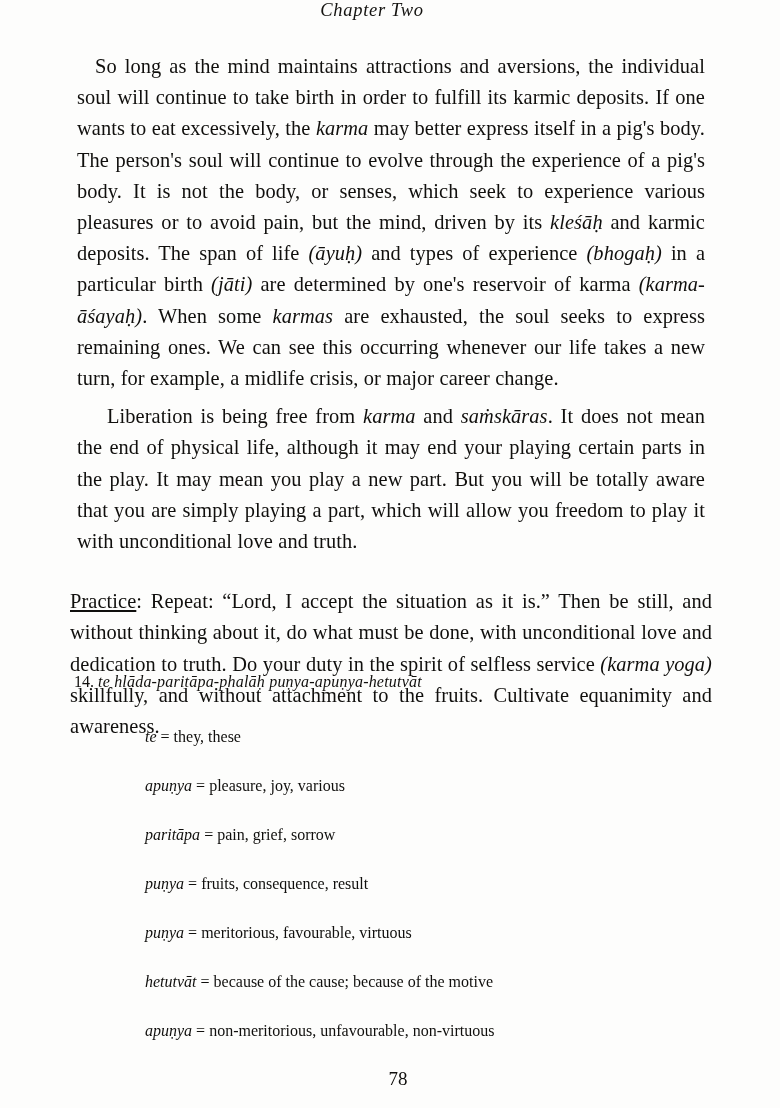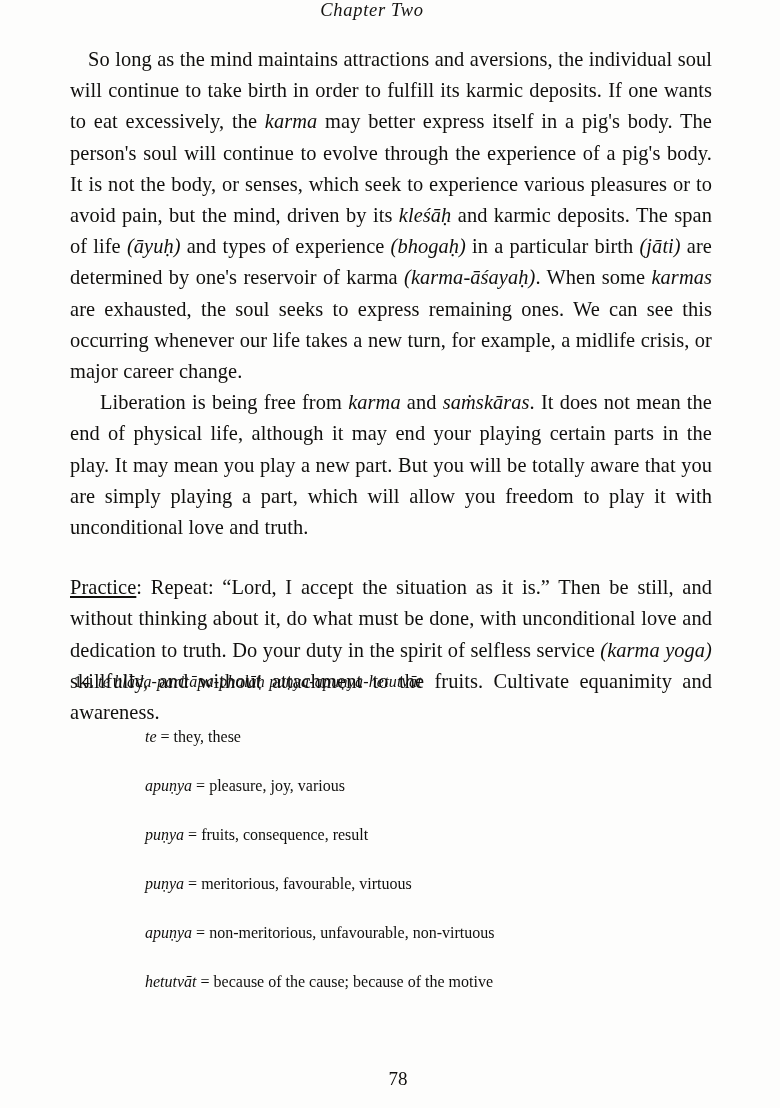--- a/index.html
+++ b/index.html
@@ -36,21 +36,21 @@
   }
 
   
   .textblock {
     position: absolute;
     left: 70px;
     top: 44px;
     width: 642px;
   }
   p.body {
-    margin: 0;
+    margin: 7px;
     text-align: justify;
     text-justify: inter-word;
     font-size: 20.4px;
     line-height: 31.2px;
     letter-spacing: 0.08px;
     word-spacing: 0.2px;
     hyphens: manual;
   }
   p.body.first { text-indent: 18px; }
   p.body.second { text-indent: 30px; }
@@ -133,36 +133,41 @@
       <span class="term">te</span>
       <span class="eq">=</span>
       <span class="def">they, these</span>
     </div>
     <div class="gloss-row">
       <span class="term">apuṇya</span>
       <span class="eq">=</span>
       <span class="def">pleasure, joy, various</span>
     </div>
     <div class="gloss-row">
+      <span class="term">paritāpa</span>
+      <span class="eq">=</span>
+      <span class="def">pain, grief, sorrow</span>
+    </div>
+    <div class="gloss-row">
       <span class="term">puṇya</span>
       <span class="eq">=</span>
       <span class="def">fruits, consequence, result</span>
     </div>
     <div class="gloss-row">
       <span class="term">puṇya</span>
       <span class="eq">=</span>
       <span class="def">meritorious, favourable, virtuous</span>
     </div>
     <div class="gloss-row">
+      <span class="term">hetutvāt</span>
+      <span class="eq">=</span>
+      <span class="def">because of the cause; because of the motive</span>
+    </div>
+    <div class="gloss-row">
       <span class="term">apuṇya</span>
       <span class="eq">=</span>
       <span class="def">non-meritorious, unfavourable, non-virtuous</span>
-    </div>
-    <div class="gloss-row">
-      <span class="term">hetutvāt</span>
-      <span class="eq">=</span>
-      <span class="def">because of the cause; because of the motive</span>
     </div>
   </div>
 
   <div class="folio">78</div>
 
 </div>
 
 </body></html>

